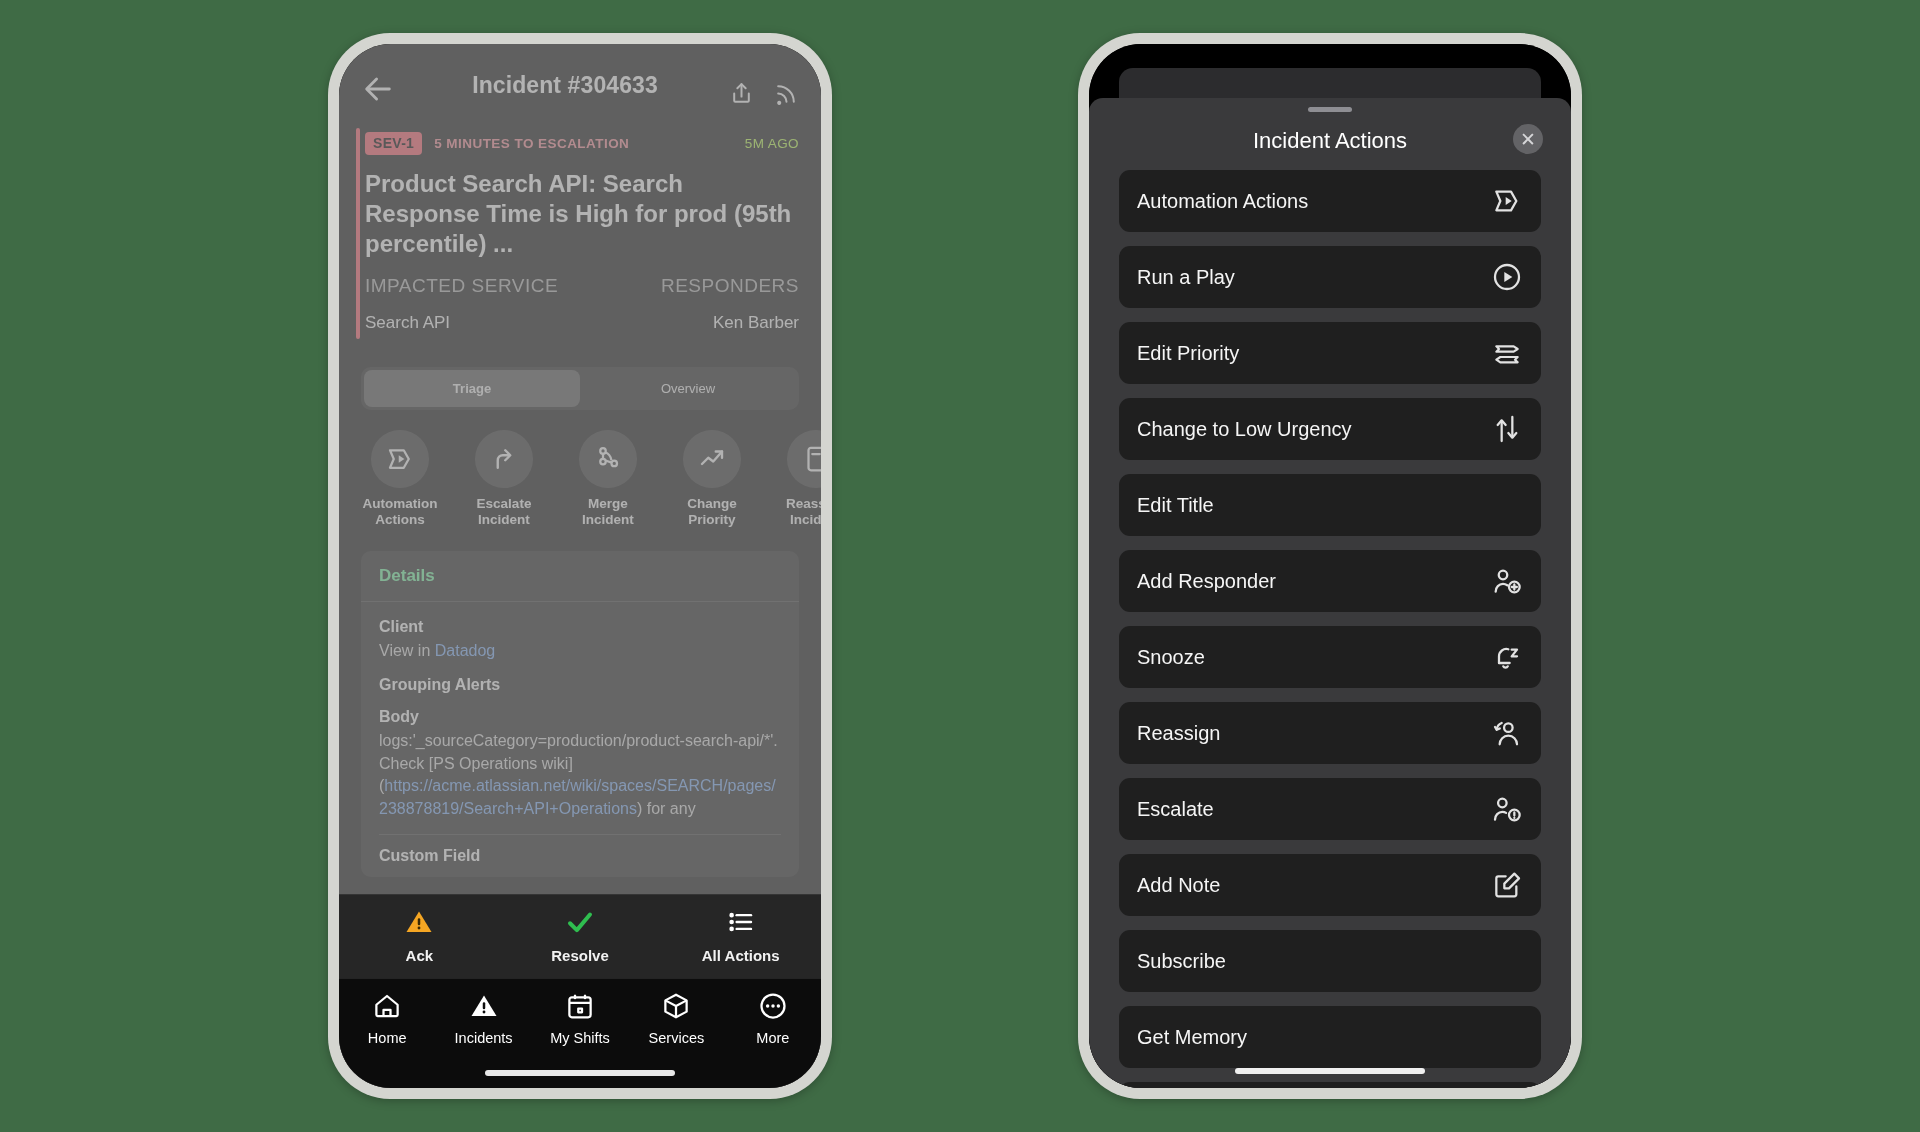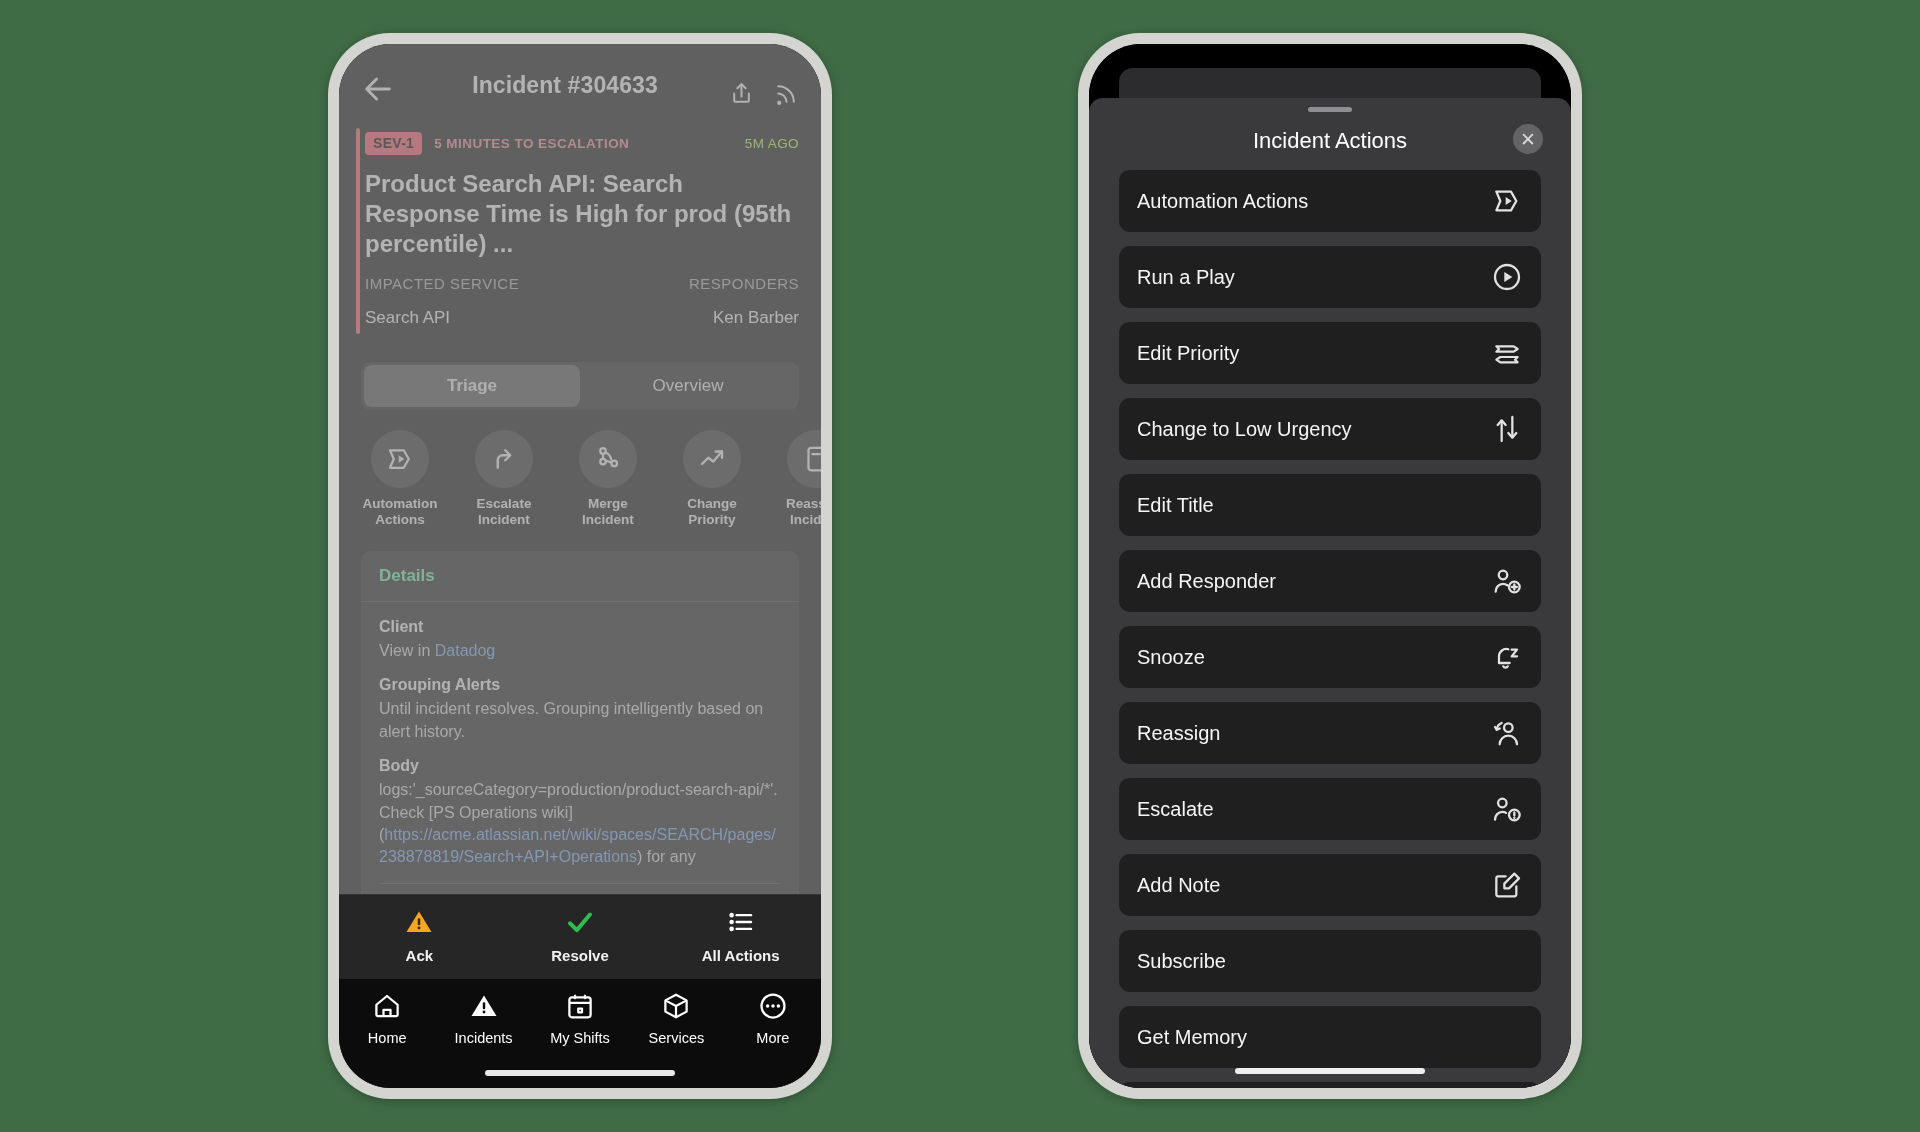--- a/index.html
+++ b/index.html
@@ -78,32 +78,32 @@
   .sev-ago {
     color: #bef264; font-size: 13.5px; letter-spacing: .4px;
   }
   .incident-title {
     color: #f1f1f1; font-size: 24px; font-weight: bold;
     line-height: 1.25; margin-top: 14px;
   }
   .meta-row { display: flex; margin-top: 16px; }
   .meta-col { flex: 1; }
   .meta-col.right { text-align: right; }
-  .meta-label { color: #b9b9b9; font-size: 15px; letter-spacing: .5px; }
+  .meta-label { color: #b9b9b9; font-size: 19px; letter-spacing: .5px; }
   .meta-value { color: #efefef; font-size: 17px; margin-top: 16px; }
 
   .seg-wrap {
     margin: 22px 22px 0;
     background: rgba(255,255,255,.07);
     border-radius: 10px;
     display: flex; padding: 3px;
   }
   .seg {
     flex: 1; text-align: center; padding: 11px 0;
-    font-size: 17px; color: #e8e8e8; border-radius: 8px;
+    font-size: 13px; color: #e8e8e8; border-radius: 8px;
   }
   .seg.active { background: rgba(255,255,255,.22); font-weight: bold; }
 
   .quick-actions {
     display: flex; gap: 26px; padding: 20px 22px 10px;
     overflow: hidden;
   }
   .qa { width: 78px; flex: none; text-align: center; }
   .qa-circle {
     width: 58px; height: 58px; margin: 0 auto;
@@ -322,21 +322,20 @@
           <div class="card-head">Details</div>
           <div class="card-body">
 
             <div class="fld">
               <div class="fld-label">Client</div>
               <div class="fld-value"><span>View in </span><span class="lnk">Datadog</span></div>
             </div>
 
             <div class="fld">
               <div class="fld-label">Grouping Alerts</div>
-              <div class="fld-value">Until incident resolves. Grouping intelligently based on alert history.</div>
             </div>
 
             <div class="fld">
               <div class="fld-label">Body</div>
               <div class="fld-value"><span>logs:'_sourceCategory=production/product-search-api/*'. Check [PS Operations wiki](</span><span class="lnk">https://acme.atlassian.net/wiki/spaces/SEARCH/pages/238878819/Search+API+Operations</span><span>) for any</span></div>
             </div>
 
             <div class="fld-sep"></div>
             <div class="fld">
               <div class="fld-label">Custom Field</div>

